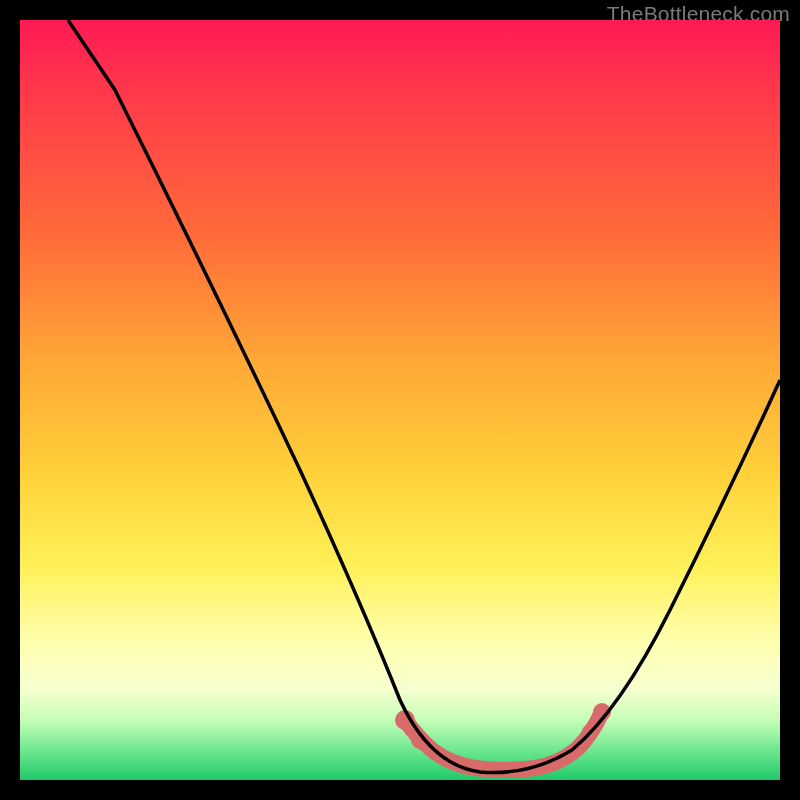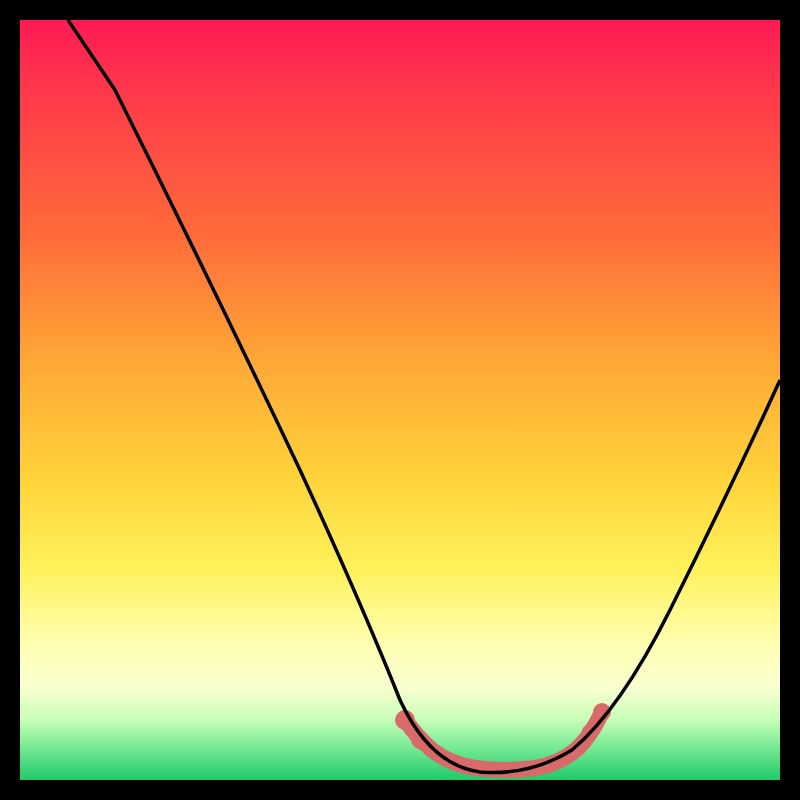--- a/index.html
+++ b/index.html
@@ -62,20 +62,21 @@
     font-weight: 500;
     letter-spacing: 0.2px;
     user-select: none;
   }
 </style>
 </head>
 <body>
 
 <div class="stage">
 
+  <div class="watermark">TheBottleneck.com</div>
 
   <div class="plot">
     <div class="gradient"></div>
 
     <svg class="overlay-svg" viewBox="0 0 760 760" preserveAspectRatio="none">
 
       <g stroke="#d96a6a" stroke-width="16" stroke-linecap="round" fill="none">
         <path d="M 385 700
                  Q 398 718 412 730
                  Q 430 744 455 748

